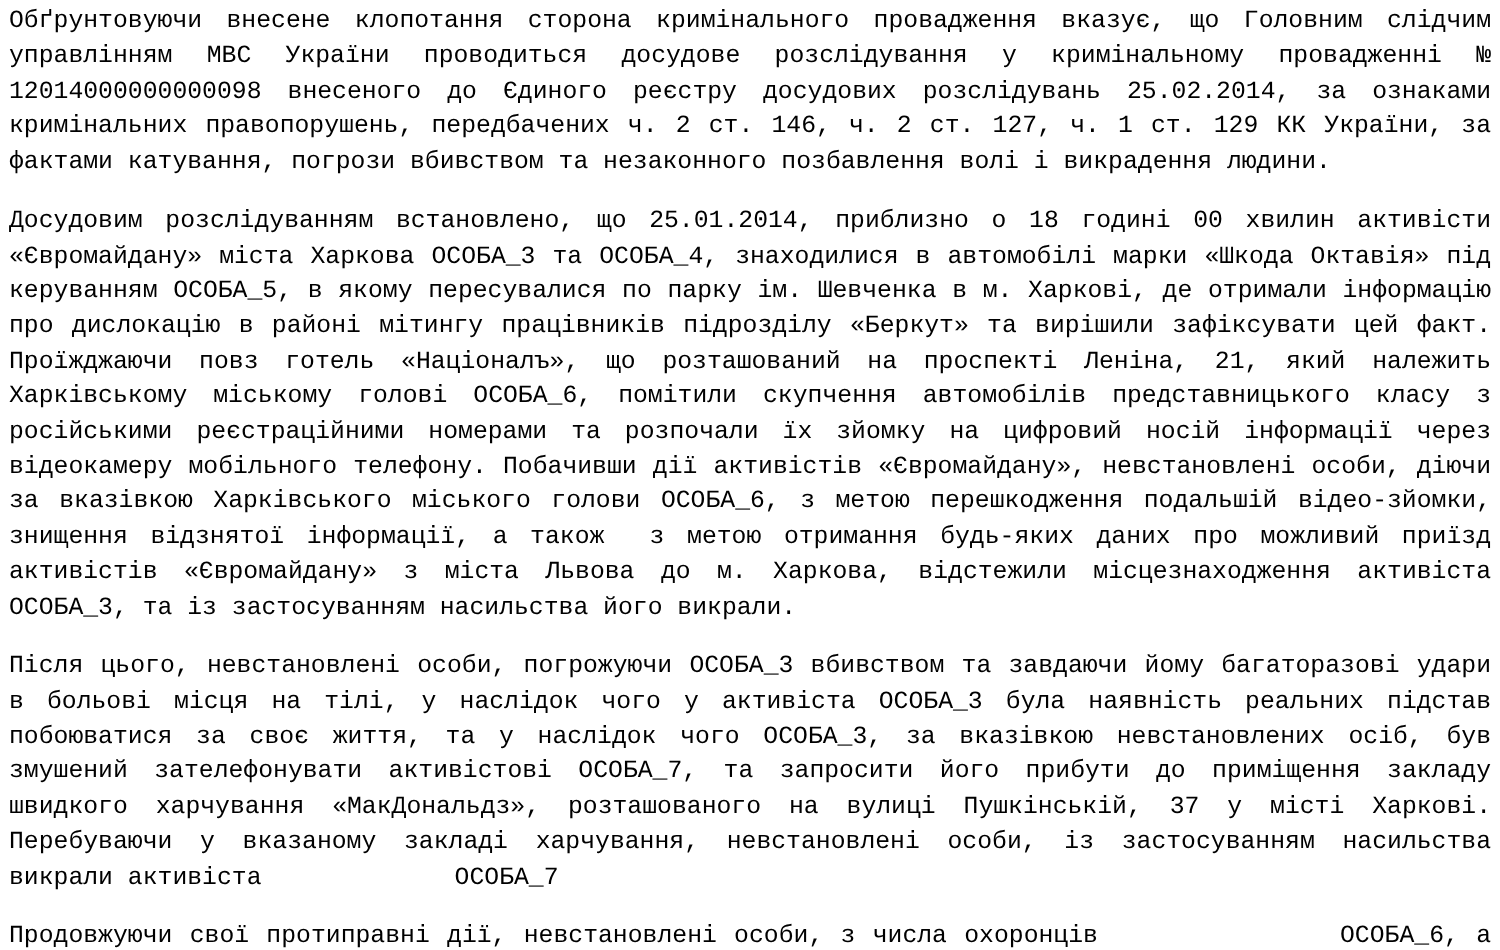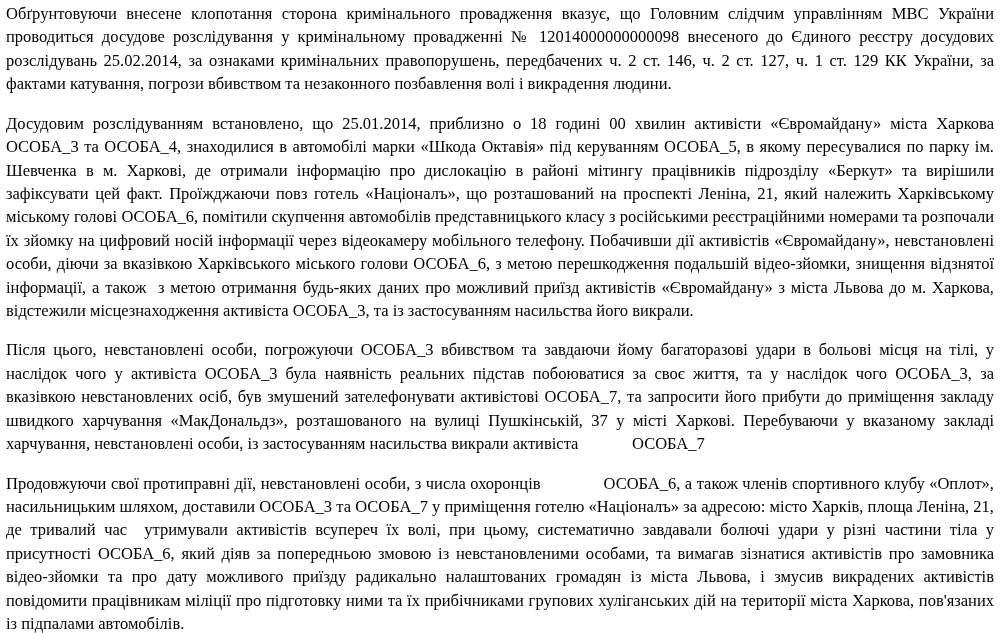--- a/index.html
+++ b/index.html
@@ -25,20 +25,21 @@
     line-height: 1.42;
     text-align: justify;
     text-justify: inter-word;
     color: #000000;
   }
   .para {
     margin: 0 0 16px 0;
     text-align: justify;
     text-justify: inter-word;
     white-space: pre-wrap;
+    font-family: Liberation Mono, monospace;
   }
   .para:last-child {
     margin-bottom: 0;
   }
   
   .para.cont {
     margin-top: 0;
   }
 </style>
 </head>

